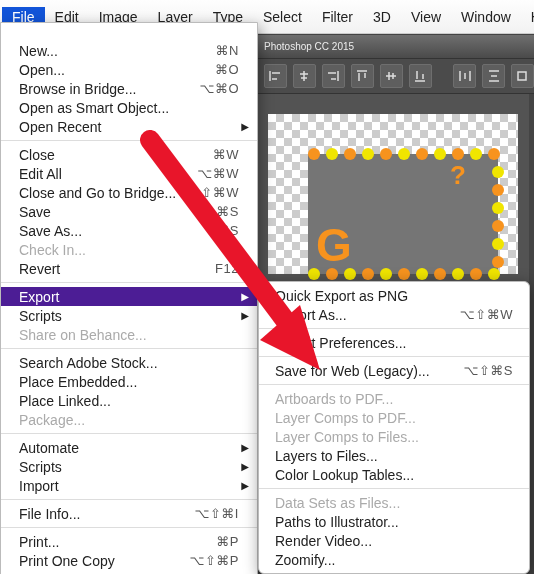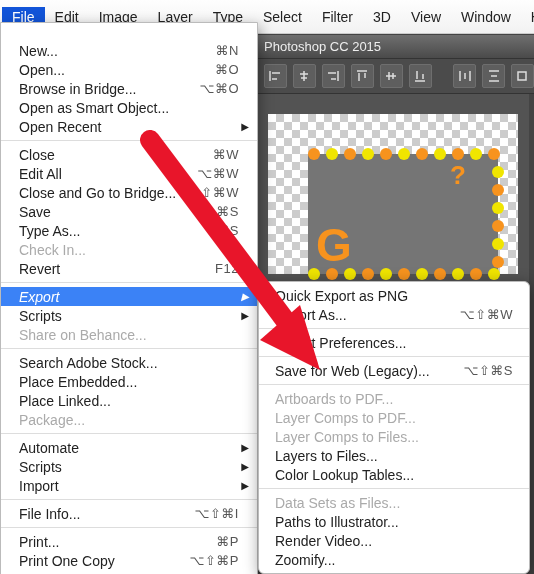--- a/index.html
+++ b/index.html
@@ -46,23 +46,22 @@
     display: flex;
     align-items: center;
     padding: 3px 18px 3px 18px;
     color: #222;
     cursor: default;
     position: relative;
     height: 19px;
   }
   .dropdown .row.disabled { color: #aaa; }
   .dropdown .row.highlight {
-    background: #3b82f6;
+    background: #4c1d95;
     color: #fff;
-    font-style: italic;
   }
   .dropdown .row .label { flex: 1; white-space: nowrap; }
   .dropdown .row .shortcut {
     font-size: 13px;
     color: #555;
     letter-spacing: 0.5px;
     min-width: 50px;
     text-align: right;
   }
   .dropdown .row .sub-arrow {
@@ -102,21 +101,21 @@
 
   
   .app-bg {
     position: absolute;
     top: 35px;
     left: 258px;
     right: 0;
     height: 23px;
     background: linear-gradient(#6f6f6f,#4a4a4a);
     color: #eee;
-    font-size: 13px;
+    font-size: 10px;
     padding-left: 6px;
     display:flex;
     align-items:center;
     text-align:center;
   }
   .toolbar-bg {
     position: absolute;
     top: 58px;
     left: 258px;
     right: 0;
@@ -320,21 +319,21 @@
     </div>
     <div class="row">
       <span class="label">Close and Go to Bridge...</span>
       <span class="shortcut">⇧⌘W</span>
     </div>
     <div class="row">
       <span class="label">Save</span>
       <span class="shortcut">⌘S</span>
     </div>
     <div class="row">
-      <span class="label">Type As...</span>
+      <span class="label">Save As...</span>
       <span class="shortcut">⇧⌘S</span>
     </div>
     <div class="row disabled">
       <span class="label">Check In...</span>
     </div>
     <div class="row">
       <span class="label">Revert</span>
       <span class="shortcut">F12</span>
     </div>
     <div class="sep"></div>

